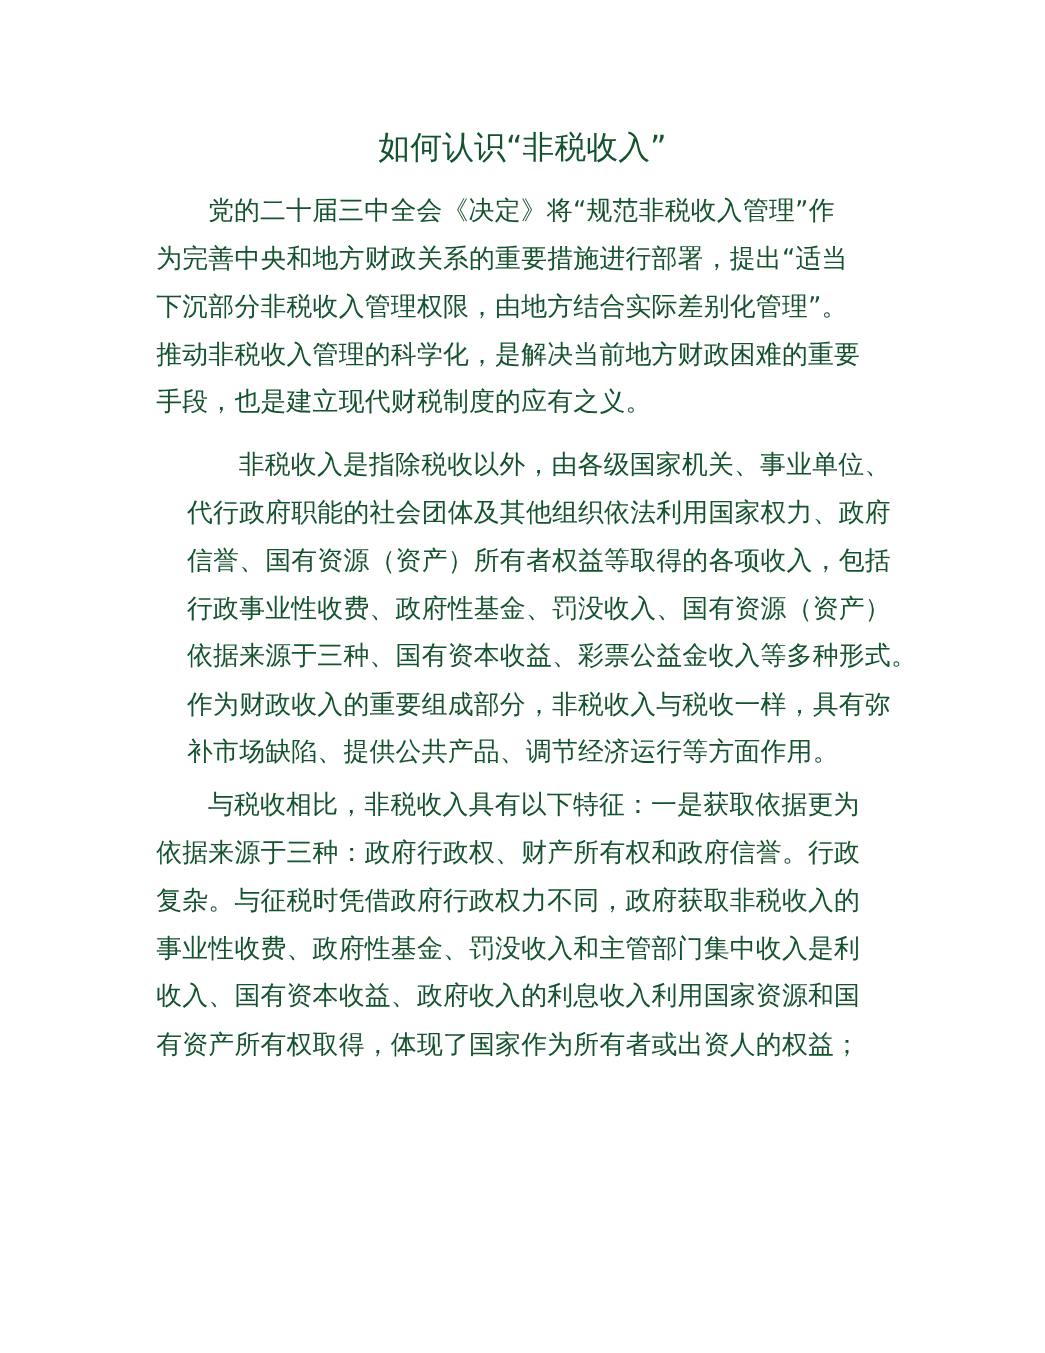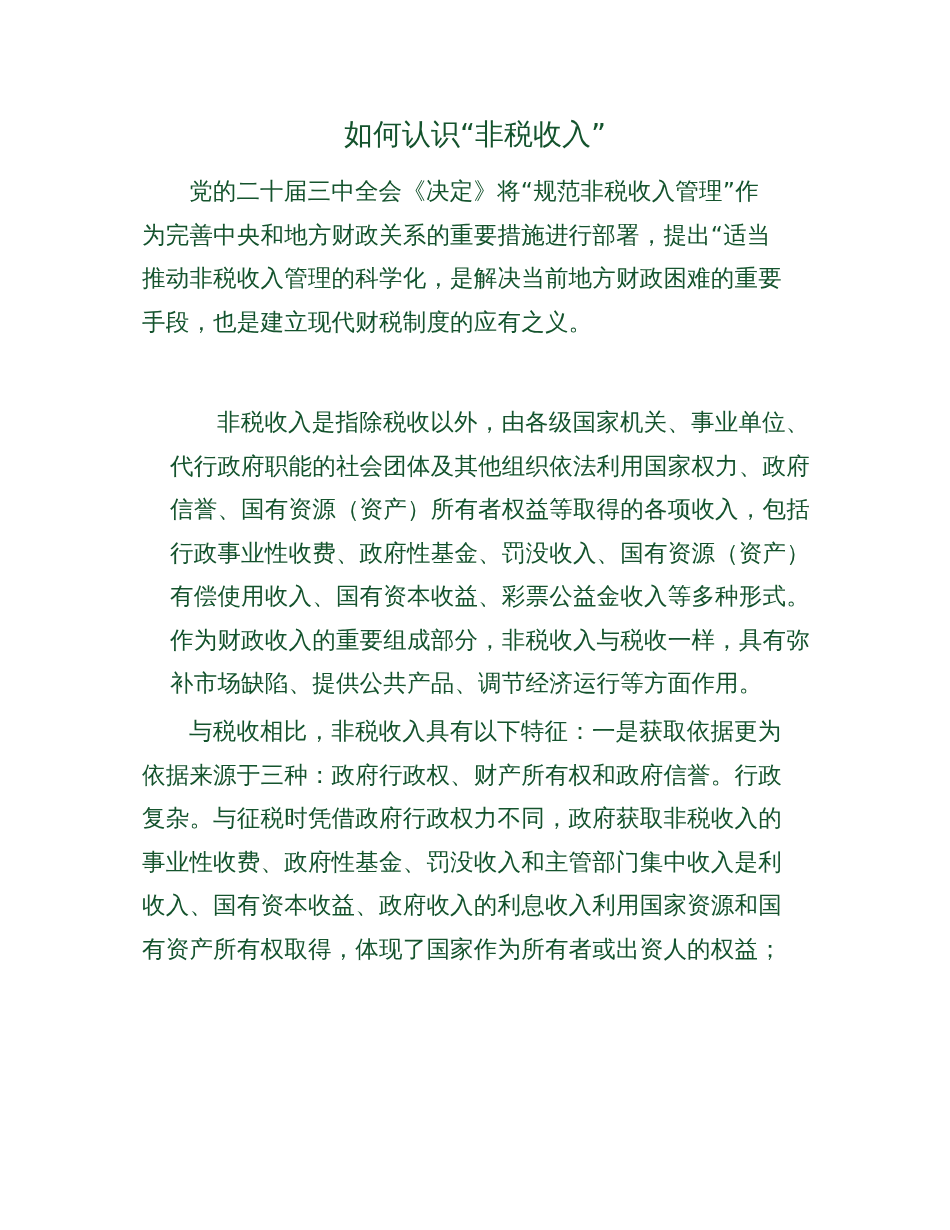--- a/index.html
+++ b/index.html
@@ -27,30 +27,31 @@
   </style>
 </head>
 <body>
 
 <div class="page">
   <h1 class="title">如何认识“非税收入”</h1>
 
   <p class="para" id="p1">
     <span class="line first">党的二十届三中全会《决定》将“规范非税收入管理”作</span>
     <span class="line">为完善中央和地方财政关系的重要措施进行部署，提出“适当</span>
+    <span class="line">下沉部分非税收入管理权限，由地方结合实际差别化管理”。</span>
     <span class="line">推动非税收入管理的科学化，是解决当前地方财政困难的重要</span>
     <span class="line">手段，也是建立现代财税制度的应有之义。</span>
   </p>
 
   <p class="para" id="p2">
     <span class="line first">非税收入是指除税收以外，由各级国家机关、事业单位、</span>
     <span class="line">代行政府职能的社会团体及其他组织依法利用国家权力、政府</span>
     <span class="line">信誉、国有资源（资产）所有者权益等取得的各项收入，包括</span>
     <span class="line">行政事业性收费、政府性基金、罚没收入、国有资源（资产）</span>
-    <span class="line">有偿使用收入、国有资本收益、彩票公益金收入等多种形式。</span>
+    <span class="line">依据来源于三种、国有资本收益、彩票公益金收入等多种形式。</span>
     <span class="line">作为财政收入的重要组成部分，非税收入与税收一样，具有弥</span>
     <span class="line">补市场缺陷、提供公共产品、调节经济运行等方面作用。</span>
   </p>
 
   <p class="para" id="p3">
     <span class="line first">与税收相比，非税收入具有以下特征：一是获取依据更为</span>
     <span class="line">依据来源于三种：政府行政权、财产所有权和政府信誉。行政</span>
     <span class="line">复杂。与征税时凭借政府行政权力不同，政府获取非税收入的</span>
     <span class="line">事业性收费、政府性基金、罚没收入和主管部门集中收入是利</span>
     <span class="line">收入、国有资本收益、政府收入的利息收入利用国家资源和国</span>

